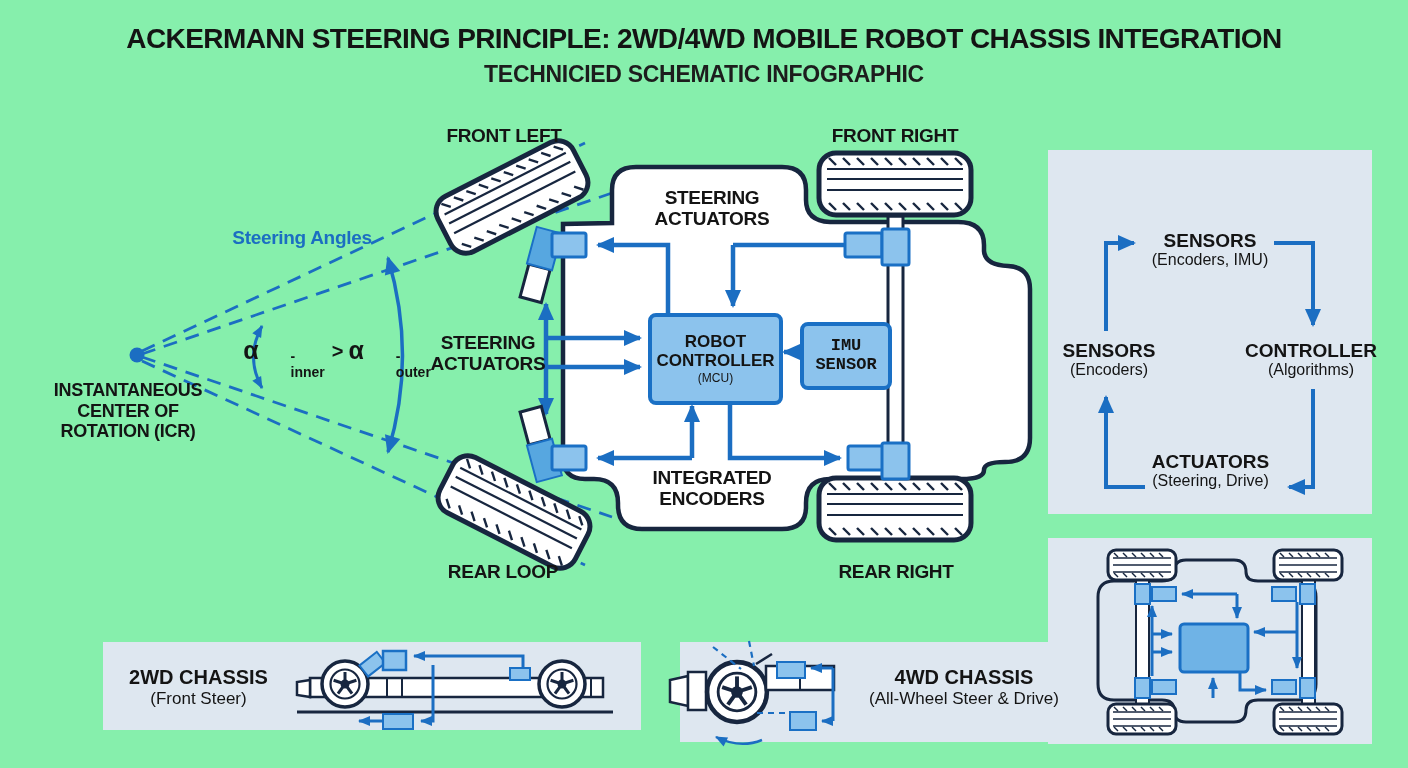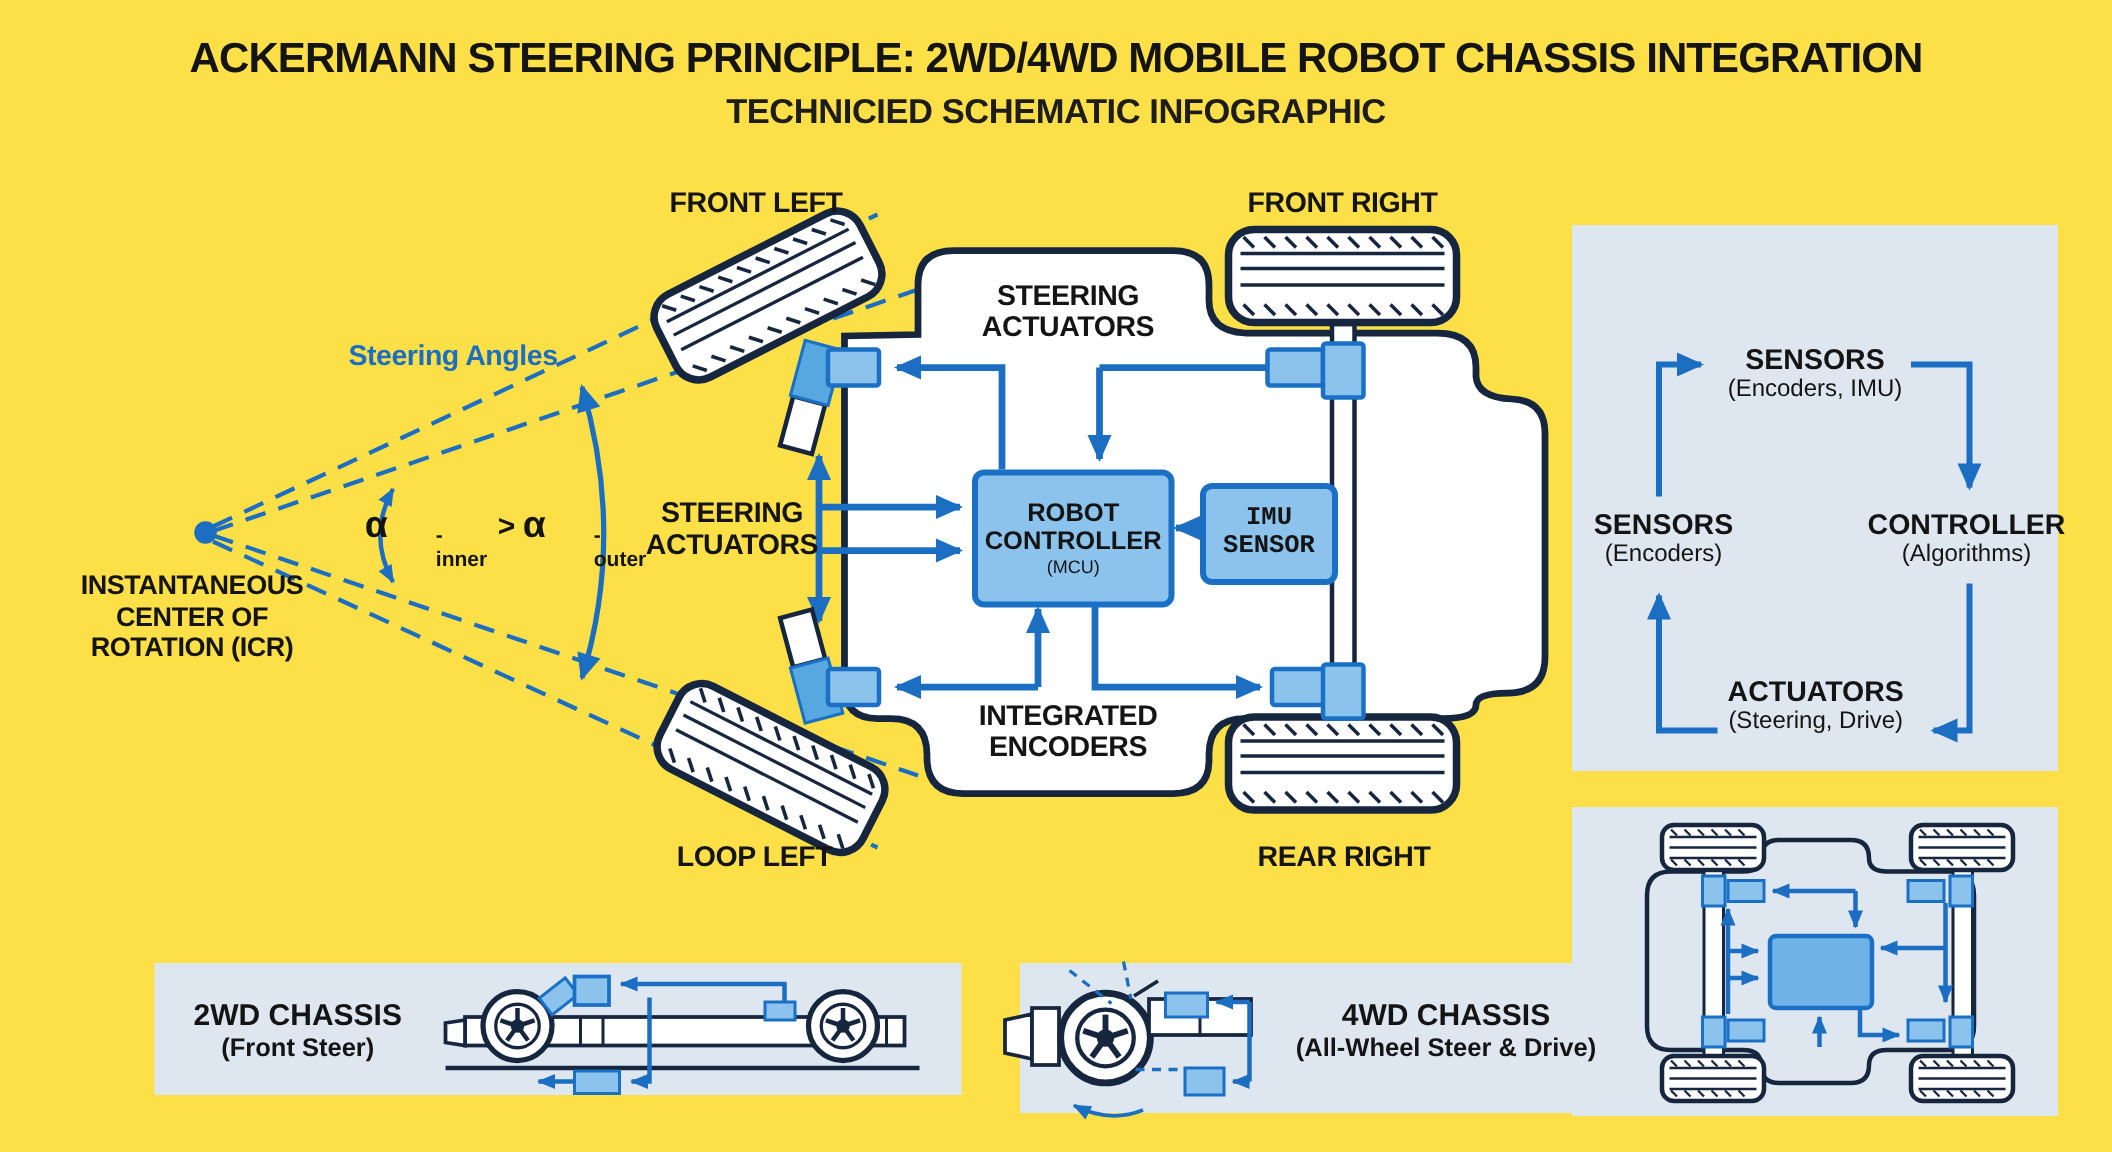--- a/index.html
+++ b/index.html
@@ -1,16 +1,16 @@
 <!DOCTYPE html>
 <html><head>
 <meta charset="utf-8">
 <style>
   html,body{margin:0;padding:0;background:#e8e8e8;}
-  #stage{position:relative;width:1408px;height:768px;background:#fde047;overflow:hidden;
+  #stage{position:relative;width:1408px;height:768px;background:#86efac;overflow:hidden;
          font-family:"Liberation Sans","DejaVu Sans",sans-serif;color:#141414;}
   .panel{position:absolute;background:#dee7f0;}
   svg.overlay{position:absolute;left:0;top:0;pointer-events:none;}
   .lbl{position:absolute;text-align:center;line-height:1.08;letter-spacing:-0.3px;}
   .blue{color:#1b6ec2;}
   #title{left:0;top:24px;width:1408px;font-size:28px;font-weight:800;letter-spacing:-0.6px;}
   #subtitle{left:0;top:62px;width:1408px;font-size:23px;font-weight:700;color:#1d1d1d;}
   .wheel-lbl{font-size:19px;font-weight:800;}
   #fl-lbl{left:424px;top:126px;width:160px;}
   #fr-lbl{left:815px;top:126px;width:160px;}
@@ -35,21 +35,21 @@
   #df-title{left:1098px;top:162px;width:210px;font-size:21px;font-weight:800;line-height:1.1;}
   .df-node{position:absolute;text-align:center;line-height:1.12;}
   .df-node .nm{font-size:19px;font-weight:800;display:block;}
   .df-node .sb{font-size:16px;font-weight:400;display:block;text-align:center;}
   #df-top{left:1120px;top:230px;width:180px;}
   #df-right{left:1231px;top:340px;width:160px;}
   #df-bottom{left:1113px;top:451px;width:195px;}
   #df-left{left:1029px;top:340px;width:160px;}
   .pn-text{position:absolute;text-align:center;line-height:1.15;}
   .pn-text .nm{font-size:20px;font-weight:800;display:block;}
-  .pn-text .sb{font-size:17px;font-weight:700;display:block;}
+  .pn-text .sb{font-size:17px;font-weight:400;display:block;}
   #p2-text{left:116px;top:666px;width:165px;}
   #p4-text{left:848px;top:666px;width:232px;}
 </style>
 </head>
 <body>
 
 <div id="stage">
 
   <div class="panel" id="df-panel" style="left:1048px;top:150px;width:324px;height:364px;"></div>
   <div class="panel" style="left:1048px;top:538px;width:324px;height:206px;"></div>
@@ -277,21 +277,21 @@
     <span class="al">α</span>
       <sub>-inner</sub>
       <span class="gt">&gt;</span>
       <span class="al">α</span>
       <sub>-outer</sub>
   </div>
   <div class="lbl" id="icr-lbl">INSTANTANEOUS CENTER OF ROTATION (ICR)</div>
 
   <div class="lbl wheel-lbl" id="fl-lbl">FRONT LEFT</div>
   <div class="lbl wheel-lbl" id="fr-lbl">FRONT RIGHT</div>
-  <div class="lbl wheel-lbl" id="rl-lbl">LOOP LEFT</div>
+  <div class="lbl wheel-lbl" id="rl-lbl">REAR LOOP</div>
   <div class="lbl wheel-lbl" id="rr-lbl">REAR RIGHT</div>
 
   <div class="lbl" id="sa-top">STEERING ACTUATORS</div>
   <div class="lbl" id="sa-left">STEERING ACTUATORS</div>
   <div class="lbl" id="int-enc">INTEGRATED ENCODERS</div>
 
   <div class="bluebox" id="robot-box">
     <span class="nm">ROBOT CONTROLLER</span>
     <span class="sb">(MCU)</span>
   </div>

